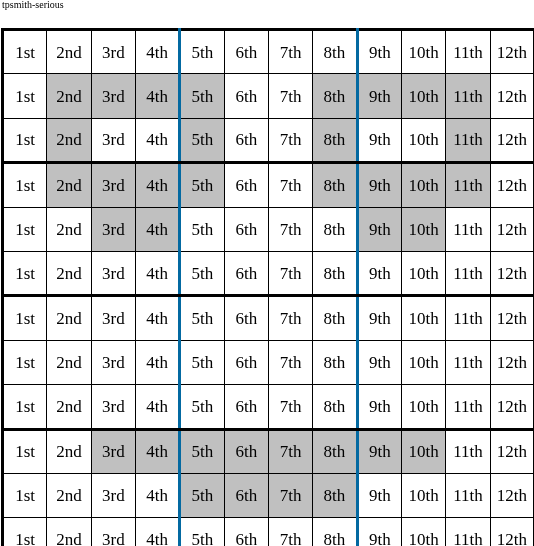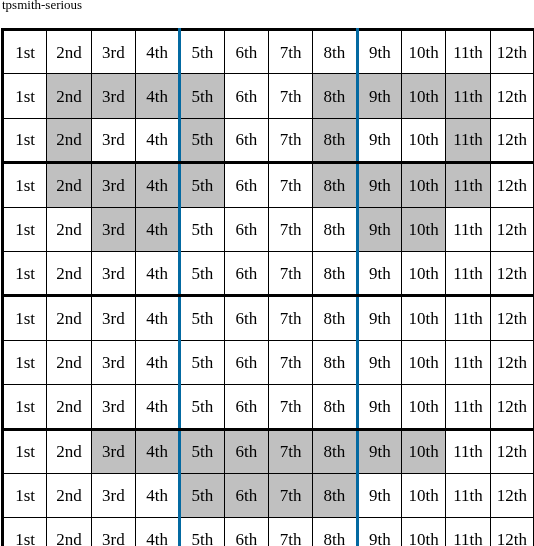--- a/index.html
+++ b/index.html
@@ -17,21 +17,21 @@
     position: relative;
     width: 534px;
     height: 546px;
     box-sizing: border-box;
   }
   #caption {
     position: absolute;
     left: 2px;
     top: -1px;
     font-family: "Liberation Serif", "DejaVu Serif", serif;
-    font-size: 13px;
+    font-size: 10px;
     line-height: 12px;
     color: #000000;
     white-space: nowrap;
     letter-spacing: 0px;
   }
   #grid-wrap {
     position: absolute;
     left: 0px;
     top: 27px;
     width: 430px;

